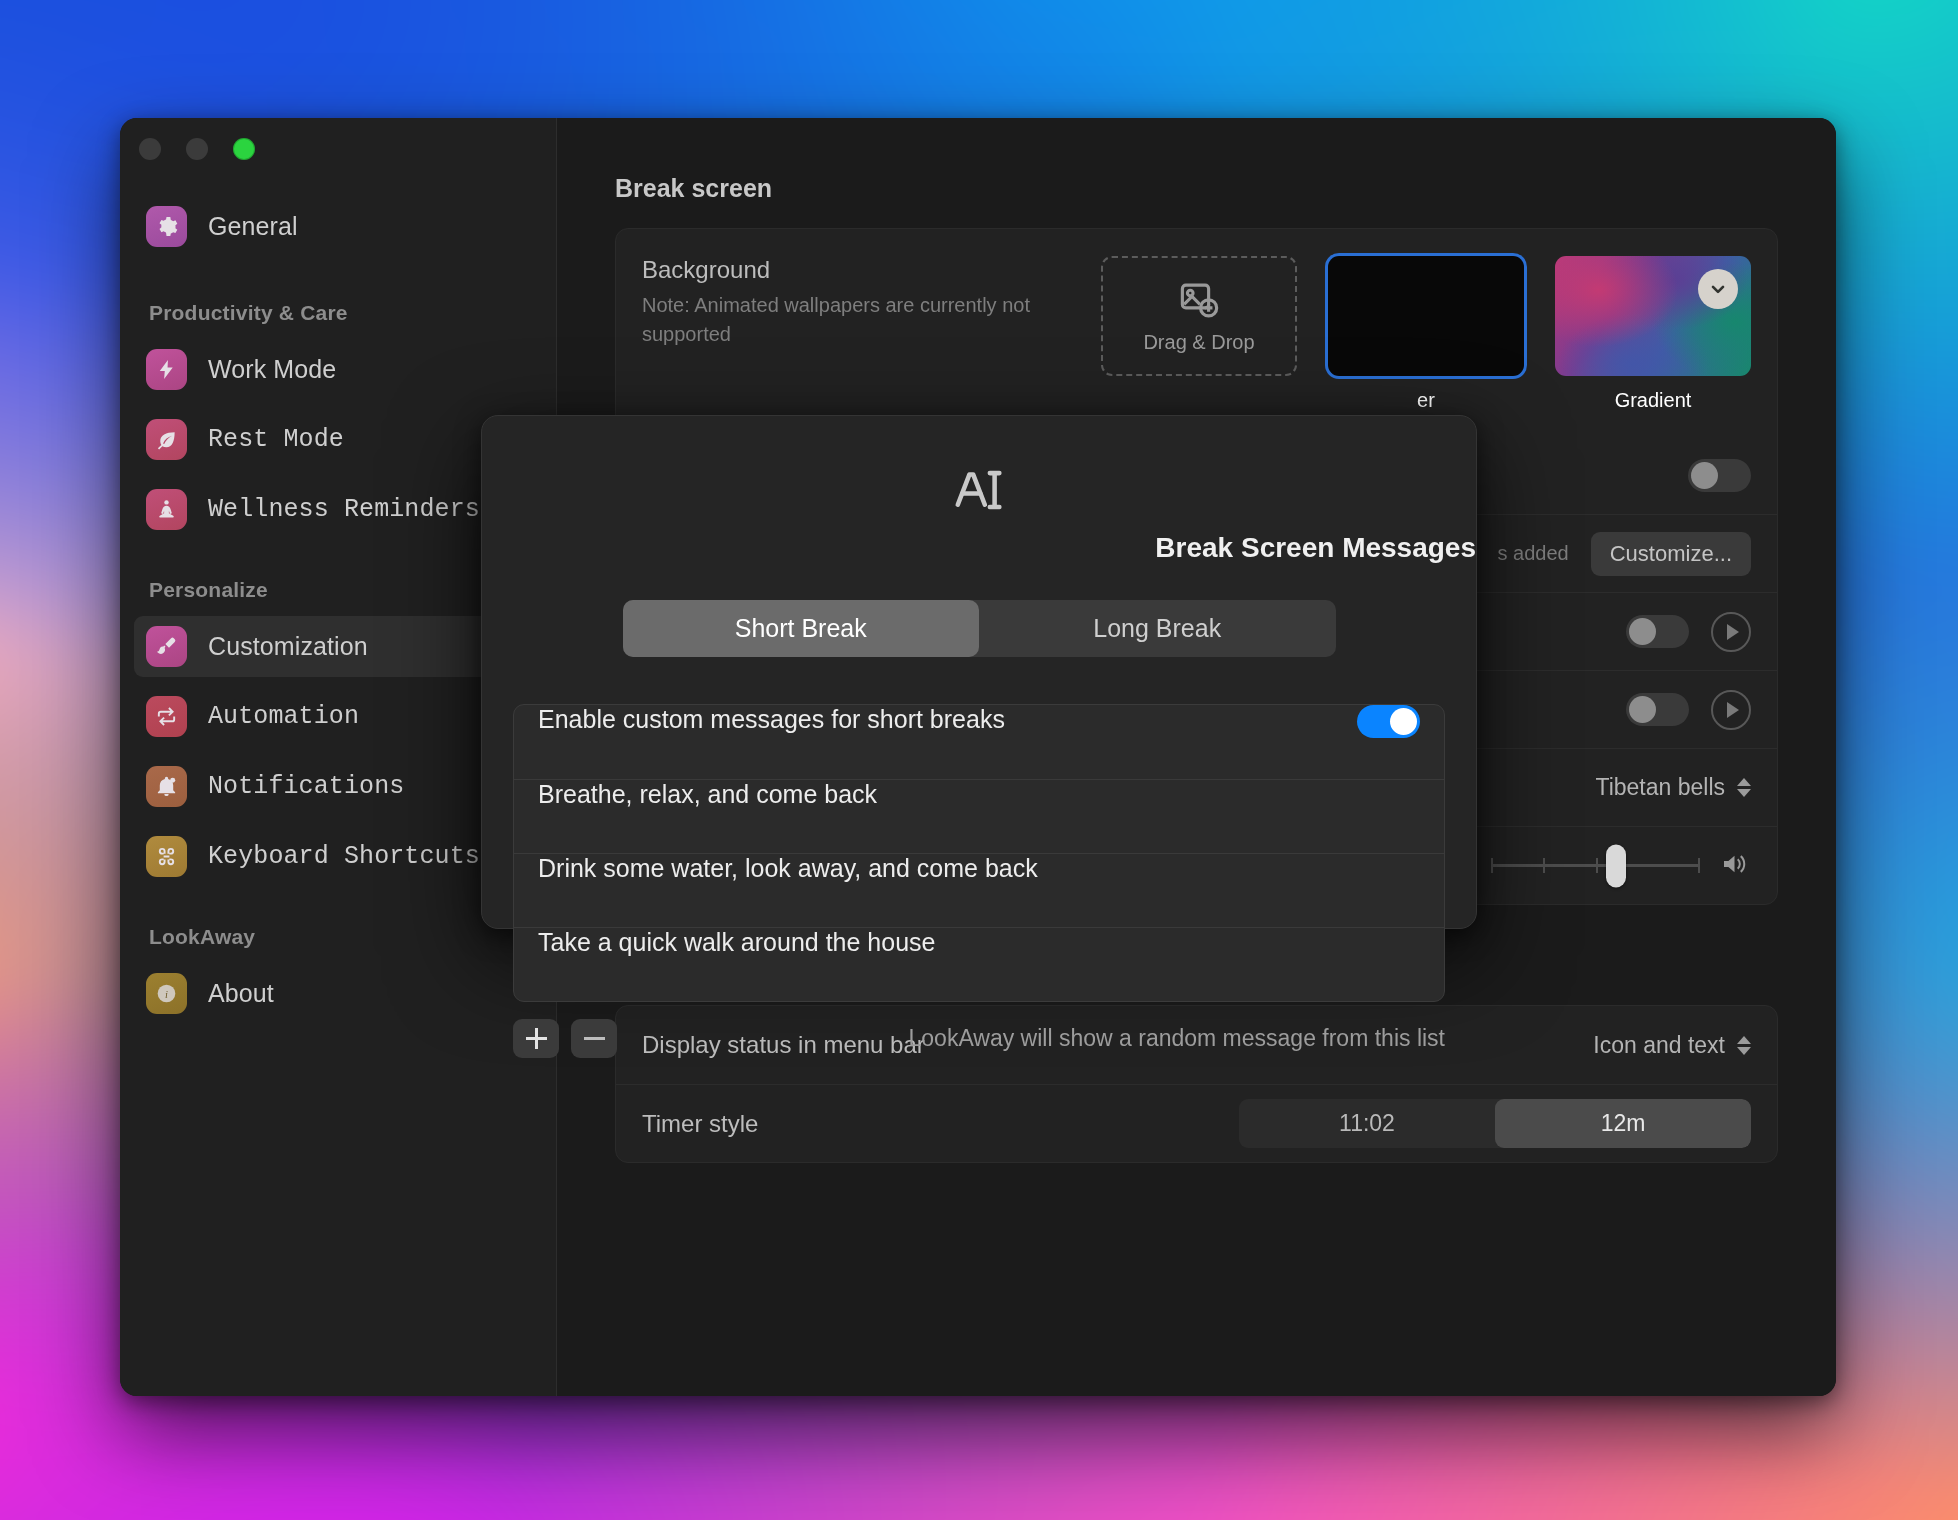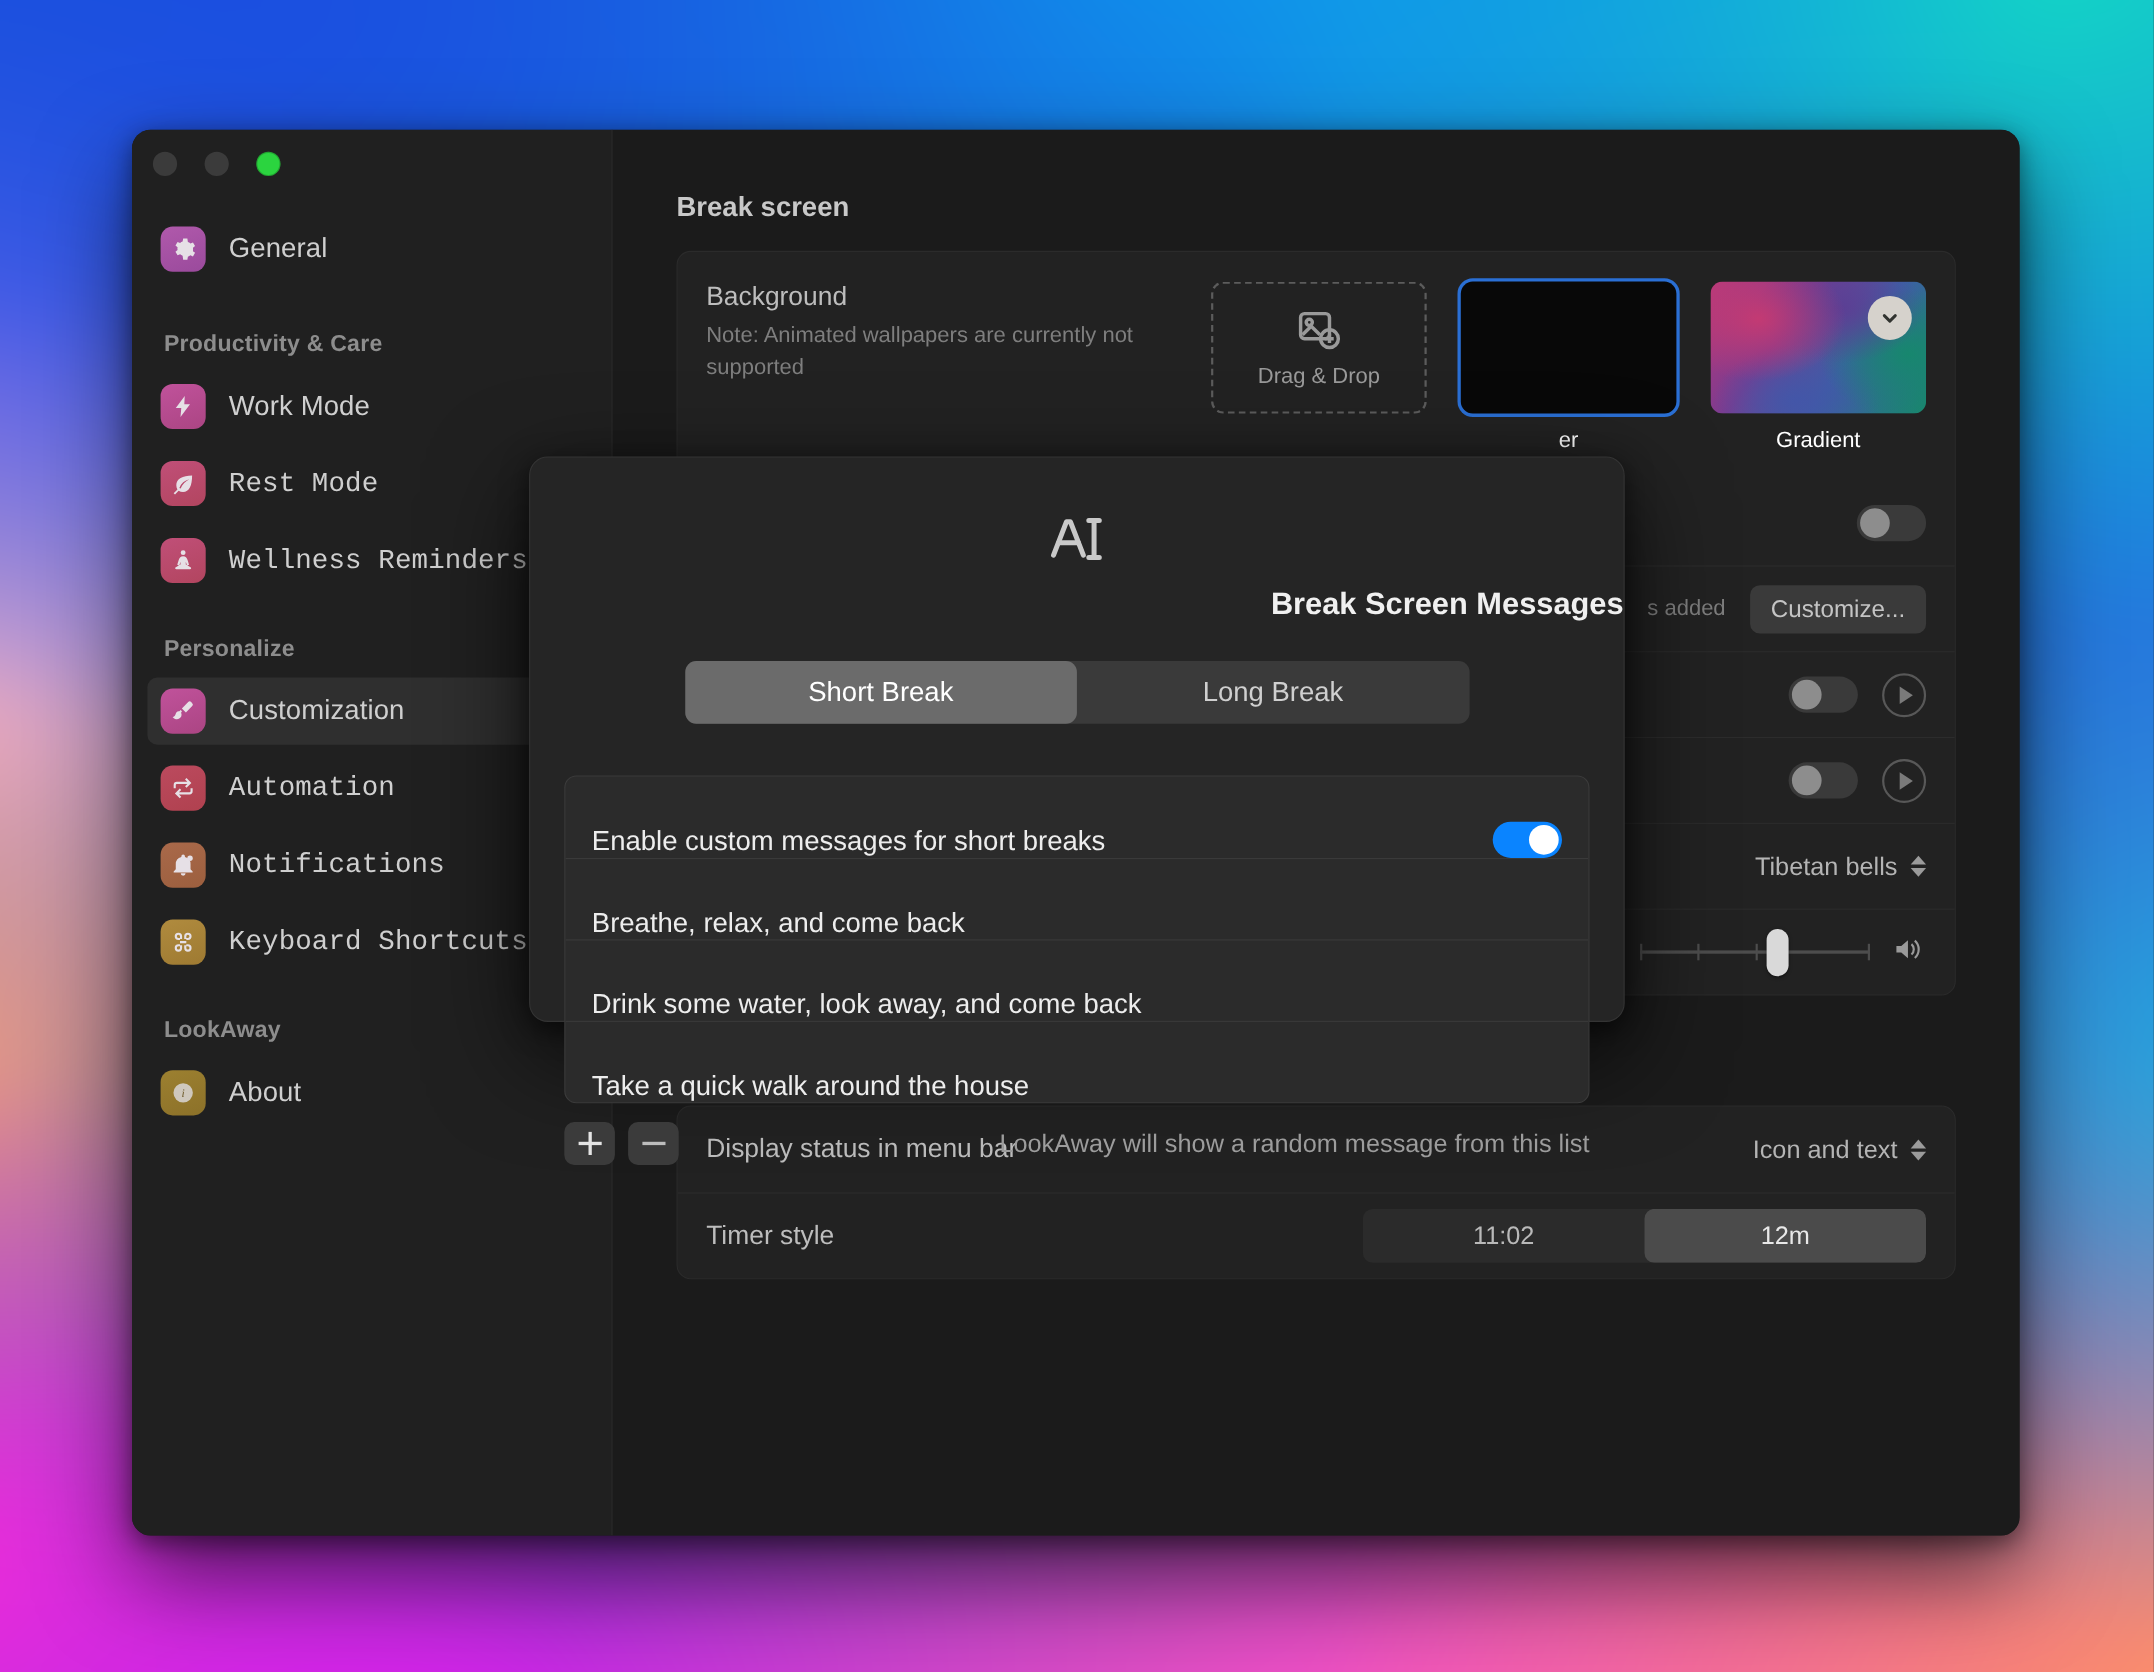--- a/index.html
+++ b/index.html
@@ -154,21 +154,21 @@
   .modal-icon{ text-align:center; padding-top:48px; }
   .modal-icon svg{ width:52px; height:52px; stroke:#c9c9c9; fill:none; stroke-width:2.1; }
   .modal-title{ text-align:right; font-size:28px; font-weight:bold; color:#f0f0f0; margin-top:12px; }
   .modal-seg{ display:flex; justify-content:center; margin-top:36px; }
   .seg-group{ display:flex; background:#3a3a3a; border-radius:10px; width:713px; }
   .seg-group .sg{ flex:1; text-align:center; padding:14px 0; font-size:25px; color:#cfcfcf; }
   .seg-group .sg.sel{ background:#6b6b6b; color:#ffffff; border-radius:10px; }
 
   .msg-card{ margin:47px 31px 0 31px; background:#2b2b2b; border:1px solid #3b3b3b;
              border-radius:11px; overflow:hidden; }
-  .msg-row{ display:flex; align-items:flex-end; padding:0 24px; min-height:74px; }
+  .msg-row{ display:flex; align-items:flex-start; padding:0 24px; min-height:74px; }
   .msg-row + .msg-row{ border-top:1px solid #3a3a3a; }
   .msg-row .txt{ font-size:25px; color:#ededed; }
   .msg-foot{ display:flex; align-items:center; padding:17px 31px 0 31px; }
   .mini-btn{ width:46px; height:39px; border-radius:9px; background:#3b3b3b;
              display:flex; align-items:center; justify-content:center; }
   .mini-btn .plus{ position:relative; width:21px; height:21px; }
   .mini-btn .plus:before,.mini-btn .plus:after{ content:""; position:absolute; background:#e4e4e4; }
   .mini-btn .plus:before{ left:9px; top:0; width:3px; height:21px; }
   .mini-btn .plus:after{ left:0; top:9px; width:21px; height:3px; }
   .mini-btn .minus{ width:21px; height:3px; background:#bdbdbd; }

